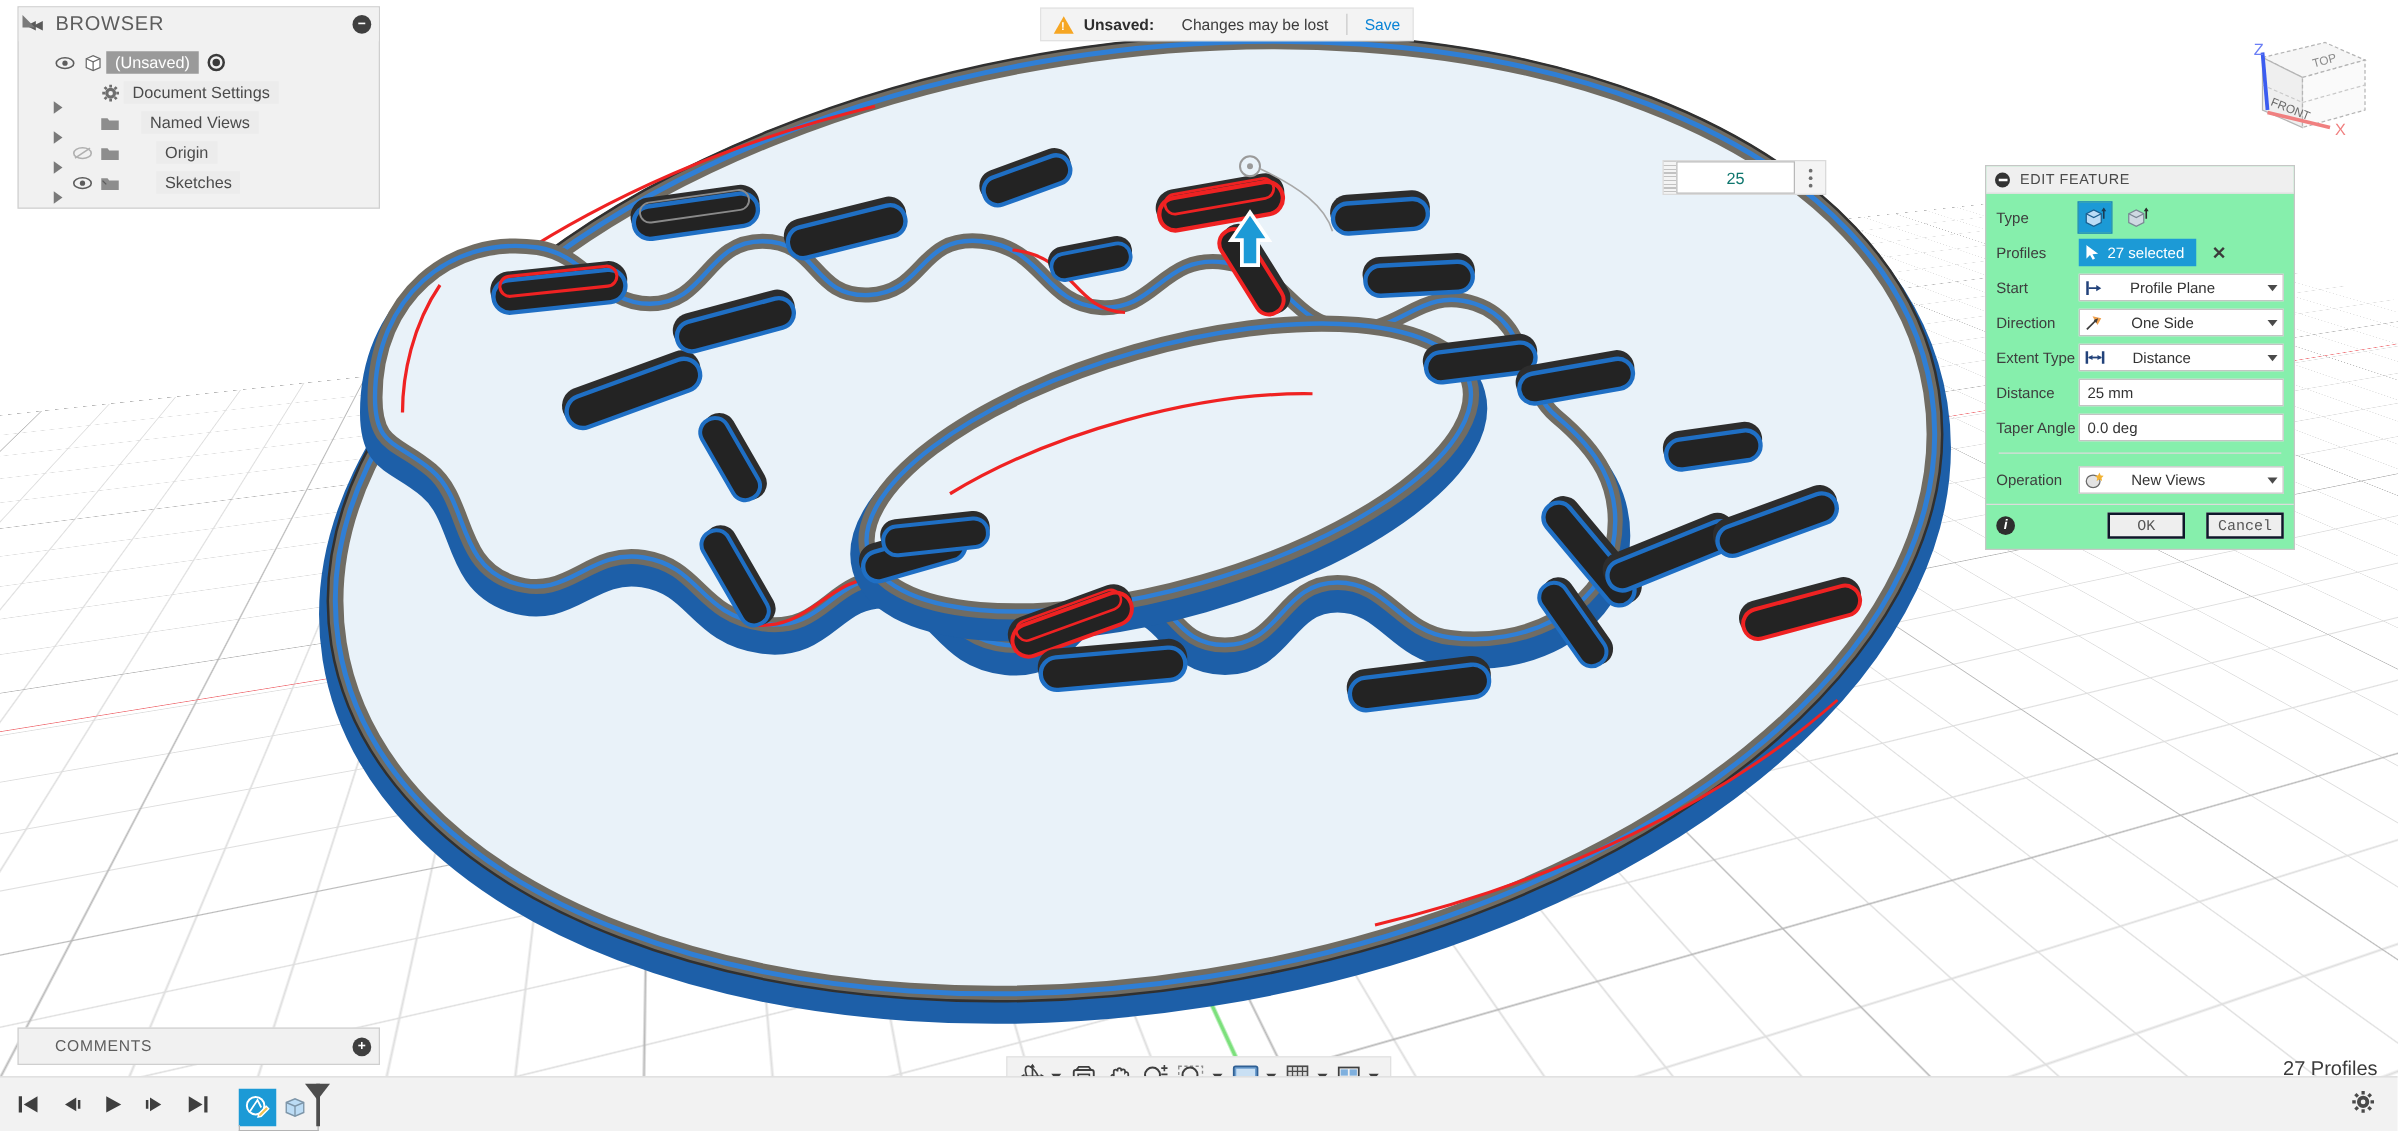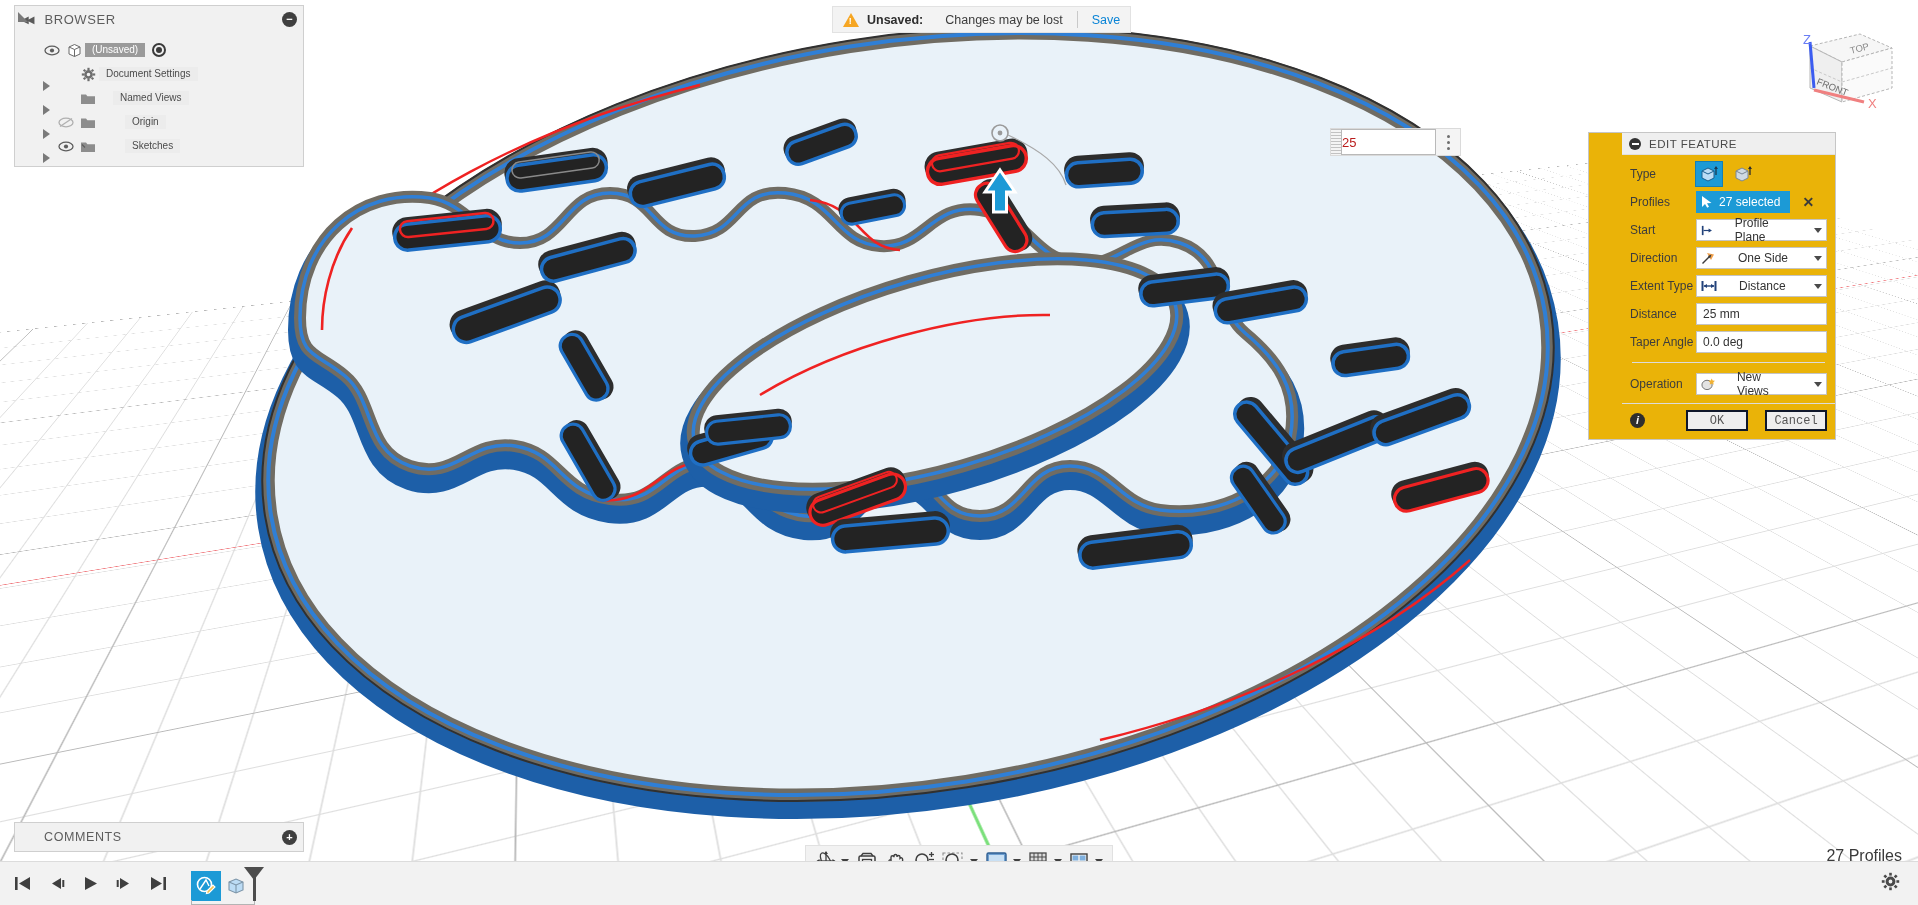--- a/index.html
+++ b/index.html
@@ -43,21 +43,21 @@
   #browser-panel {
     position:absolute; left:14px; top:5px; width:290px;
     background:#f1f1f1; border:1px solid #cfcfcf;
     font-size:13px; color:#4a4a4a;
   }
   #browser-header {
     height:27px; display:flex; align-items:center;
     padding:0 6px; background:#f1f1f1;
   }
   .collapse-arrows { font-size:10px; color:#5a5a5a; letter-spacing:-2px; margin-right:12px; }
-  #browser-title { font-size:13px; letter-spacing:.6px; color:#5d5d5d; }
+  #browser-title { font-size:16px; letter-spacing:.6px; color:#5d5d5d; }
   .panel-circle-btn {
     margin-left:auto; width:15px; height:15px; border-radius:50%;
     background:#3f3f3f; color:#fff; font-size:11px; line-height:14px;
     text-align:center; font-weight:bold; cursor:pointer;
   }
   #browser-tree { padding:5px 0 8px 0; background:transparent; }
   .tree-row { display:flex; align-items:center; height:24px; padding-left:8px; }
   .tw { width:18px; text-align:center; color:#6a6a6a; font-size:11px; }
   .tw.tri { font-size:0; position:relative; }
   .tw.tri::before {
@@ -66,21 +66,21 @@
     border-bottom:5px solid transparent;
   }
   .tw.tri-open::before {
     content:""; position:absolute; left:3px; top:6px;
     border-left:0; border-top:0;
     width:0;height:0;
     border-bottom:10px solid #7a7a7a; border-right:10px solid transparent;
   }
   .eye { width:22px; height:18px; display:flex; align-items:center; justify-content:center; }
   .node-icon { width:22px; height:18px; display:flex; align-items:center; justify-content:center; }
-  .node-label { background:#ececec; padding:1px 7px 2px 7px; font-size:10px; color:#4b4b4b; }
+  .node-label { background:#ececec; padding:1px 7px 2px 7px; font-size:13px; color:#4b4b4b; }
   .node-label.sel { background:#9a9a9a; color:#fff; }
   .radio-dot { margin-left:7px; width:14px;height:14px;border-radius:50%;
     border:2px solid #3b3b3b; display:flex;align-items:center;justify-content:center; }
   .radio-dot i { width:6px;height:6px;border-radius:50%;background:#3b3b3b;display:block; }
   .indent1 { margin-left:14px; }
   .indent2 { margin-left:26px; }
 
   
   #comments-panel {
     position:absolute; left:14px; top:822px; width:290px; height:30px;
@@ -104,30 +104,30 @@
   .vdiv { width:1px; height:17px; background:#c9c9c9; margin-right:14px; }
   #save-link { color:#0a84d6; cursor:pointer; }
 
   
   #dist-input-wrap {
     position:absolute; left:1330px; top:128px; height:28px;
     display:flex; align-items:stretch; background:#f4f4f4; border:1px solid #dadada;
   }
   .grip { width:10px; background:repeating-linear-gradient(to bottom,#c2c2c2 0 1px,transparent 1px 3px); }
   #dist-input {
-    width:95px; border:1px solid #b9b9b9; background:#fff; text-align:left;
-    font-family:"Liberation Sans",sans-serif; font-size:13px; color:#b91c1c;
+    width:95px; border:1px solid #b9b9b9; background:#fff; text-align:center;
+    font-family:"Liberation Sans",sans-serif; font-size:13px; color:#0f766e;
   }
   .dots3 { width:24px; display:flex;flex-direction:column;align-items:center;justify-content:center;gap:3px; }
   .dots3 i { width:3px;height:3px;border-radius:50%;background:#6e6e6e;display:block; }
 
   
   #edit-feature {
     position:absolute; left:1588px; top:132px; width:248px;
-    background:#eab308; border:1px solid #c6c6c6; font-size:12px; color:#3d3d3d;padding-left:33px;
+    background:#86efac; border:1px solid #c6c6c6; font-size:12px; color:#3d3d3d;
   }
   #ef-header { height:22px; display:flex; align-items:center; padding:0 7px; background:#efefef;
     border-bottom:1px solid #e0e0e0; }
   .ef-dot { width:12px;height:12px;border-radius:50%;background:#333;position:relative;margin-right:8px; }
   .ef-dot::after{content:"";position:absolute;left:2.5px;top:5px;width:7px;height:2px;background:#fff;}
   #ef-title { font-size:11.5px; letter-spacing:.5px; color:#4a4a4a; }
   #ef-body { padding:6px 8px 4px 8px; }
   .ef-row { display:flex; align-items:center; height:26px; margin-bottom:2px; }
   .ef-label { width:66px; font-size:12px; color:#3d3d3d; }
   .ef-ctl { flex:1; display:flex; align-items:center; }

